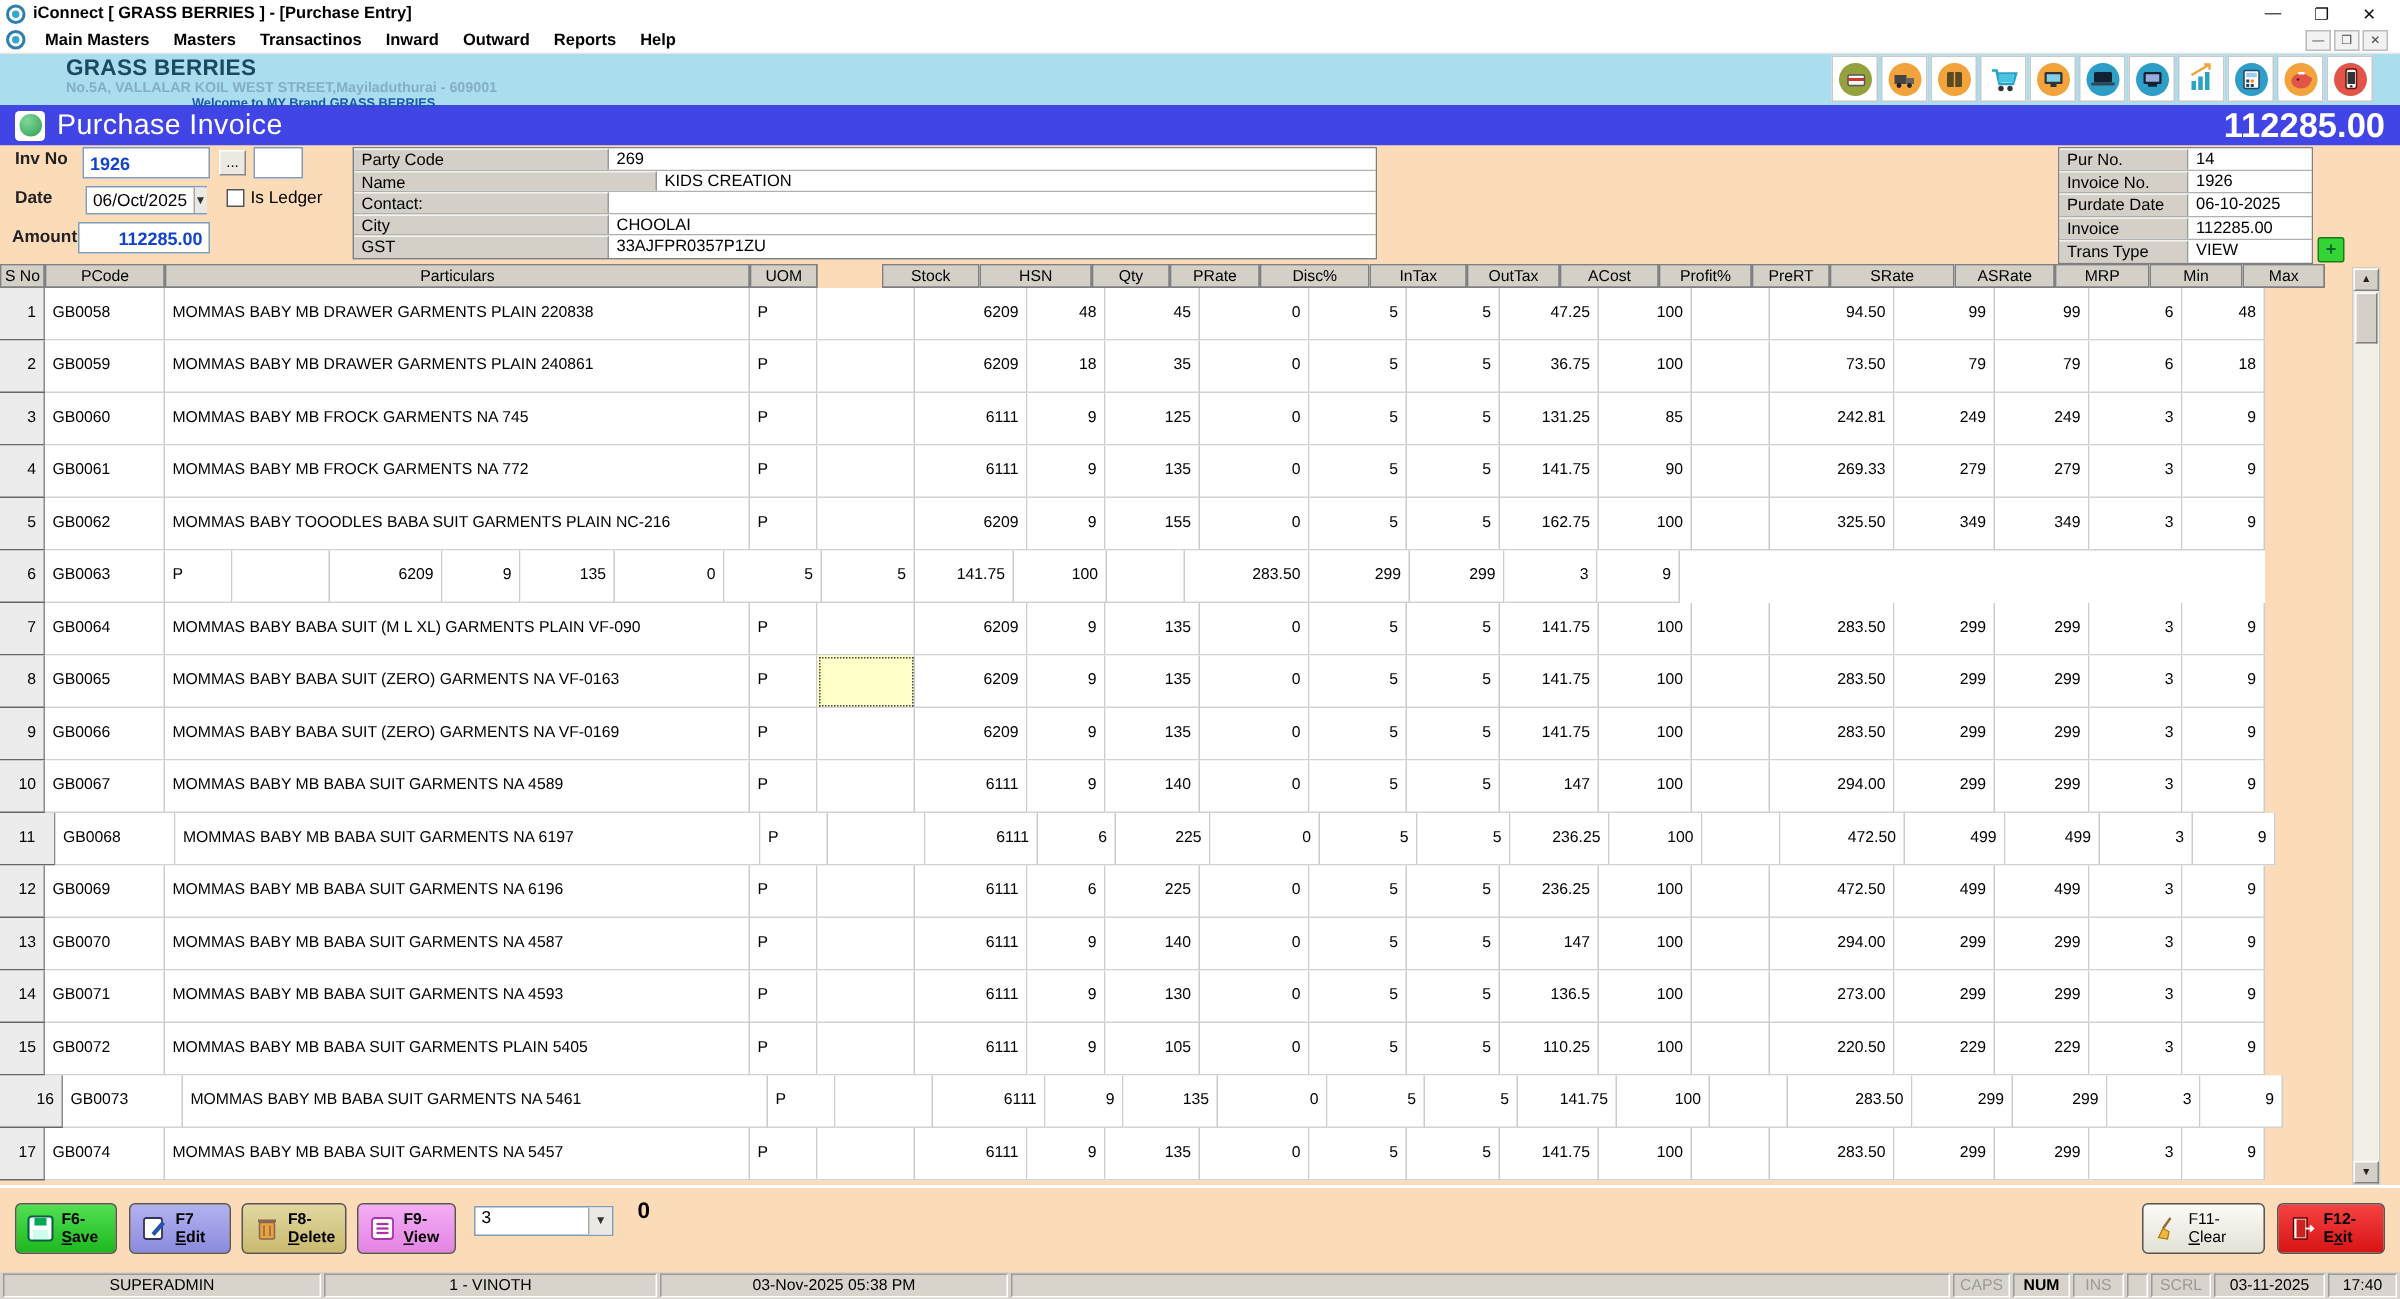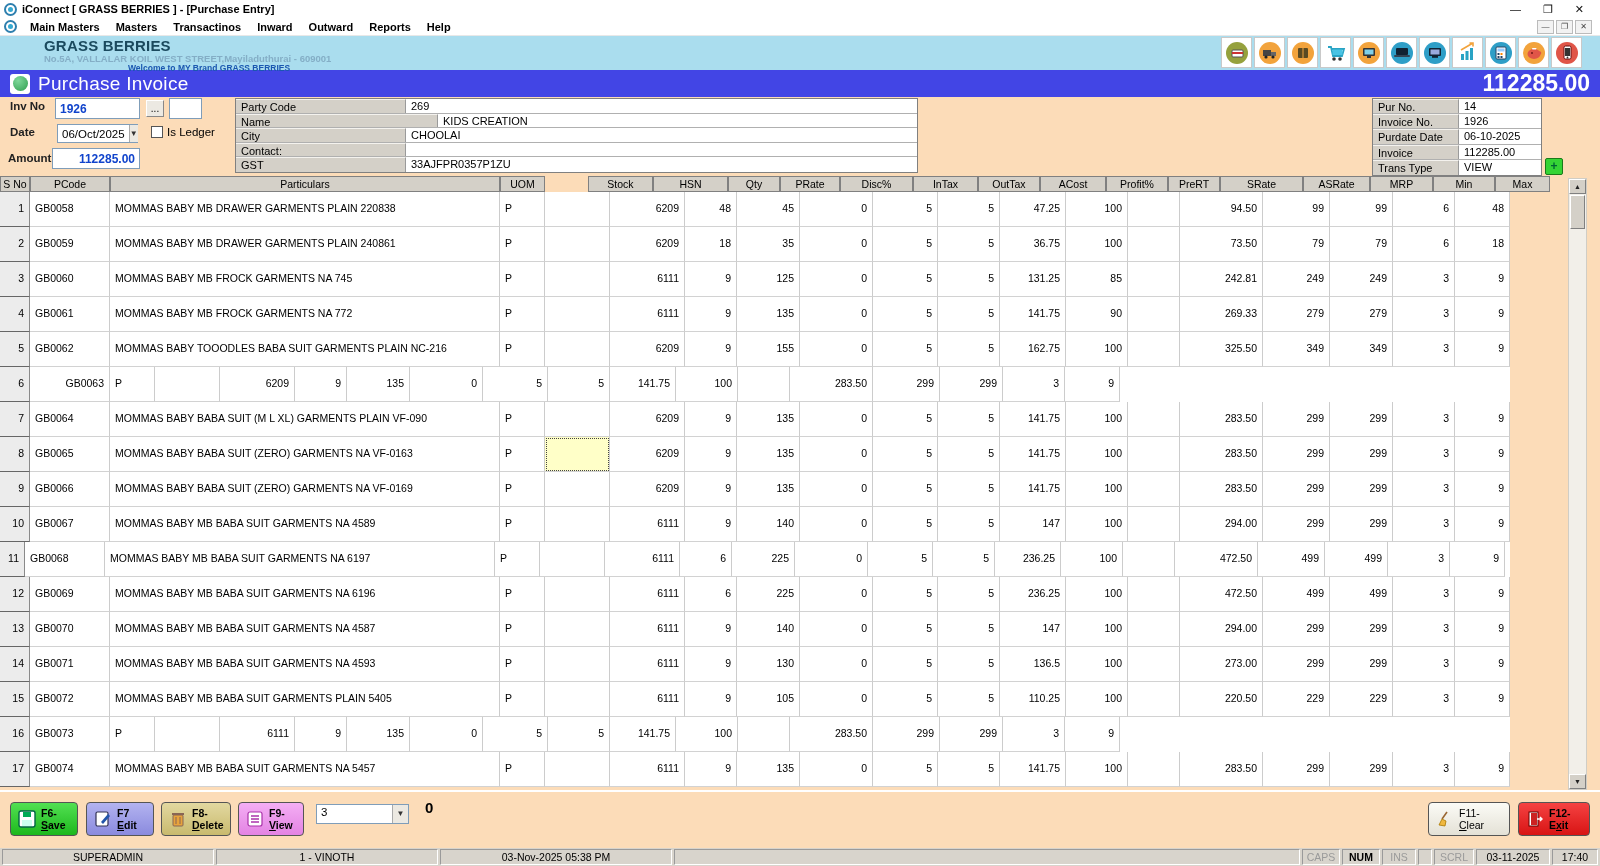--- a/index.html
+++ b/index.html
@@ -244,26 +244,26 @@
     <div class="infopanel" style="left:235px;top:1px;width:683px;height:75px" id="party-panel">
         <div class="iprow" style="height: 20%;">
           <div class="iplabel" style="width: 170px;">Party Code</div>
           <div class="ipvalue" style="flex: 1 1 0%;">269</div>
         </div>
         <div class="iprow" style="height: 20%;">
           <div class="iplabel" style="width: 202px;">Name</div>
           <div class="ipvalue" style="flex: 1 1 0%;">KIDS CREATION</div>
         </div>
         <div class="iprow" style="height: 20%;">
+          <div class="iplabel" style="width: 170px;">Contact:</div>
+          <div class="ipvalue" style="flex: 1 1 0%;"></div>
+        </div>
+        <div class="iprow" style="height: 20%;">
           <div class="iplabel" style="width: 170px;">City</div>
           <div class="ipvalue" style="flex: 1 1 0%;">CHOOLAI</div>
-        </div>
-        <div class="iprow" style="height: 20%;">
-          <div class="iplabel" style="width: 170px;">Contact:</div>
-          <div class="ipvalue" style="flex: 1 1 0%;"></div>
         </div>
         <div class="iprow" style="height: 20%;">
           <div class="iplabel" style="width: 170px;">GST</div>
           <div class="ipvalue" style="flex: 1 1 0%;">33AJFPR0357P1ZU</div>
         </div>
       </div>
     <div class="infopanel" style="left:1372px;top:1px;width:170px;height:78px" id="purchase-panel">
         <div class="iprow" style="height: 20%;">
           <div class="iplabel" style="width: 86px;">Pur No.</div>
           <div class="ipvalue" style="flex: 1 1 0%;">14</div>
@@ -412,21 +412,21 @@
             <div class="gcell r" style="width: 62px;">100</div>
             <div class="gcell r" style="width: 52px;"></div>
             <div class="gcell r" style="width: 83px;">325.50</div>
             <div class="gcell r" style="width: 67px;">349</div>
             <div class="gcell r" style="width: 63px;">349</div>
             <div class="gcell r" style="width: 62px;">3</div>
             <div class="gcell r" style="width: 55px;">9</div>
           </div>
           <div class="grow">
             <div class="gcell r sno" style="width: 30px;">6</div>
-            <div class="gcell l" style="width: 80px; text-align: right;">GB0063</div>
+            <div class="gcell l" style="width: 80px;">GB0063</div>
             <div class="gcell l" style="width: 45px;">P</div>
             <div class="gcell l" style="width: 65px;"></div>
             <div class="gcell r" style="width: 75px;">6209</div>
             <div class="gcell r" style="width: 52px;">9</div>
             <div class="gcell r" style="width: 63px;">135</div>
             <div class="gcell r" style="width: 73px;">0</div>
             <div class="gcell r" style="width: 65px;">5</div>
             <div class="gcell r" style="width: 62px;">5</div>
             <div class="gcell r" style="width: 66px;">141.75</div>
             <div class="gcell r" style="width: 62px;">100</div>
@@ -515,21 +515,21 @@
             <div class="gcell r" style="width: 66px;">147</div>
             <div class="gcell r" style="width: 62px;">100</div>
             <div class="gcell r" style="width: 52px;"></div>
             <div class="gcell r" style="width: 83px;">294.00</div>
             <div class="gcell r" style="width: 67px;">299</div>
             <div class="gcell r" style="width: 63px;">299</div>
             <div class="gcell r" style="width: 62px;">3</div>
             <div class="gcell r" style="width: 55px;">9</div>
           </div>
           <div class="grow">
-            <div class="gcell r sno" style="width: 25px;">11</div>
+            <div class="gcell r sno" style="width: 37px; text-align: center;">11</div>
             <div class="gcell l" style="width: 80px;">GB0068</div>
             <div class="gcell l" style="width: 390px;">MOMMAS BABY MB BABA SUIT GARMENTS NA 6197</div>
             <div class="gcell l" style="width: 45px;">P</div>
             <div class="gcell l" style="width: 65px;"></div>
             <div class="gcell r" style="width: 75px;">6111</div>
             <div class="gcell r" style="width: 52px;">6</div>
             <div class="gcell r" style="width: 63px;">225</div>
             <div class="gcell r" style="width: 73px;">0</div>
             <div class="gcell r" style="width: 65px;">5</div>
             <div class="gcell r" style="width: 62px;">5</div>
@@ -620,22 +620,23 @@
             <div class="gcell r" style="width: 66px;">110.25</div>
             <div class="gcell r" style="width: 62px;">100</div>
             <div class="gcell r" style="width: 52px;"></div>
             <div class="gcell r" style="width: 83px;">220.50</div>
             <div class="gcell r" style="width: 67px;">229</div>
             <div class="gcell r" style="width: 63px;">229</div>
             <div class="gcell r" style="width: 62px;">3</div>
             <div class="gcell r" style="width: 55px;">9</div>
           </div>
           <div class="grow">
-            <div class="gcell r sno" style="width: 30px;">16</div>
+            <div class="gcell r sno" style="width: 42px;">16</div>
             <div class="gcell l" style="width: 80px;">GB0073</div>
+            <div class="gcell l" style="width: 390px;">MOMMAS BABY MB BABA SUIT GARMENTS NA 5461</div>
             <div class="gcell l" style="width: 45px;">P</div>
             <div class="gcell l" style="width: 65px;"></div>
             <div class="gcell r" style="width: 75px;">6111</div>
             <div class="gcell r" style="width: 52px;">9</div>
             <div class="gcell r" style="width: 63px;">135</div>
             <div class="gcell r" style="width: 73px;">0</div>
             <div class="gcell r" style="width: 65px;">5</div>
             <div class="gcell r" style="width: 62px;">5</div>
             <div class="gcell r" style="width: 66px;">141.75</div>
             <div class="gcell r" style="width: 62px;">100</div>

